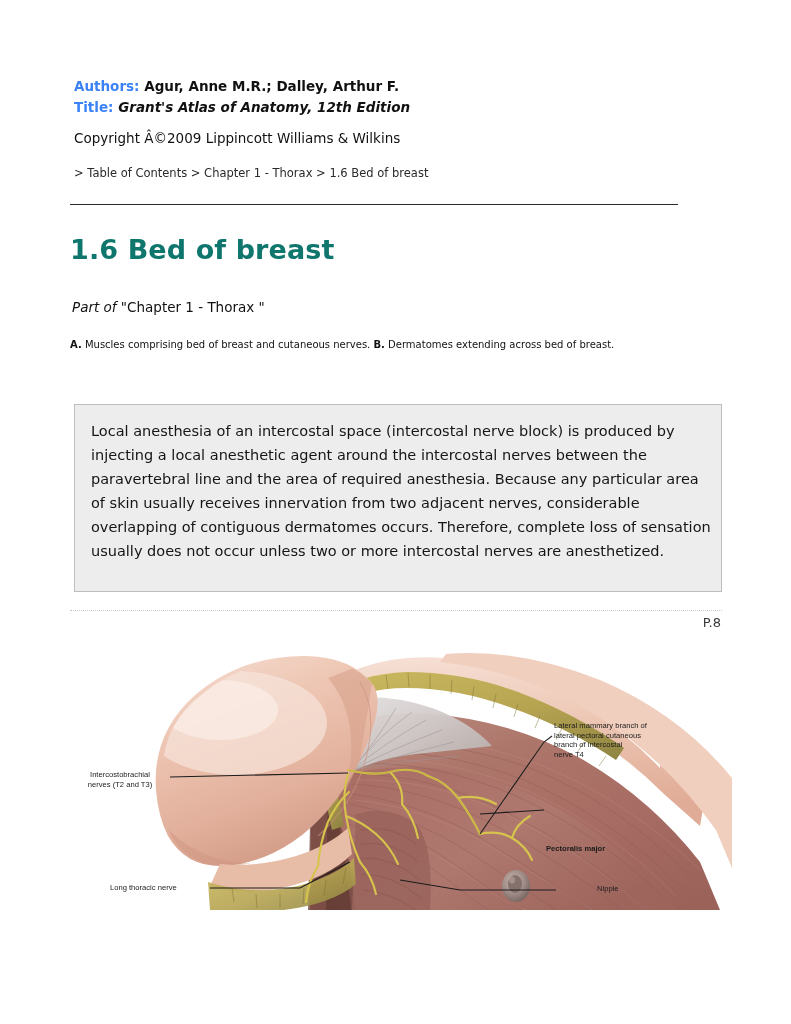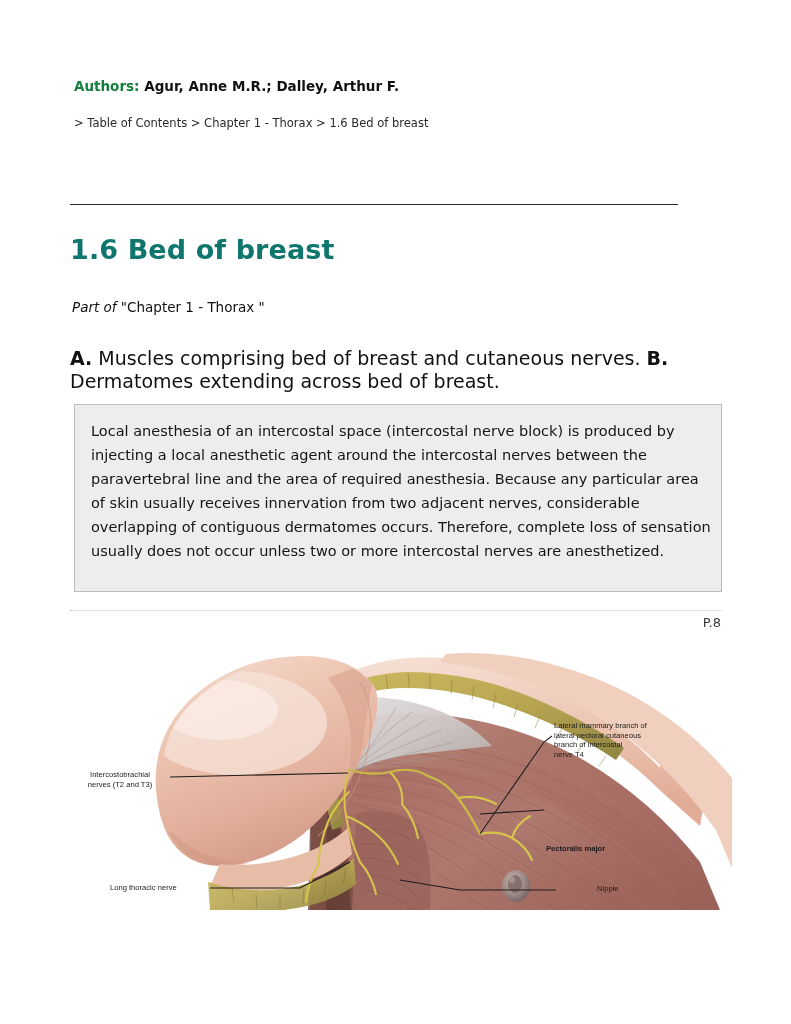--- a/index.html
+++ b/index.html
@@ -29,21 +29,21 @@
     top: 76px;
     width: 640px;
   }
   .meta-line {
     font-size: 13.5px;
     font-weight: bold;
     line-height: 21px;
     white-space: nowrap;
   }
   .meta-key {
-    color: #15803d;
+    color: #3b82f6;
   }
   .meta-val {
     color: #111111;
   }
   .meta-val.ital {
     font-style: italic;
   }
   .copyright {
     margin-top: 11px;
     font-size: 13.5px;
@@ -85,23 +85,23 @@
     color: #111111;
   }
   .partof .ital {
     font-style: italic;
   }
 
   
   .caption {
     position: absolute;
     left: 70px;
-    top: 347px;
+    top: 333px;
     width: 630px;
-    font-size: 19px;
+    font-size: 10px;
     line-height: 23px;
     color: #111111;
   }
   .caption b { font-weight: bold; }
 
   
   .callout {
     position: absolute;
     left: 74px;
     top: 404px;
@@ -167,20 +167,25 @@
 </head>
 <body>
 
 <div class="page">
 
   <div class="header">
     <div class="meta-line">
       <span class="meta-key">Authors:</span>
       <span class="meta-val">Agur, Anne M.R.; Dalley, Arthur F.</span>
     </div>
+    <div class="meta-line">
+      <span class="meta-key">Title:</span>
+      <span class="meta-val ital">Grant's Atlas of Anatomy, 12th Edition</span>
+    </div>
+    <div class="copyright">Copyright Â©2009 Lippincott Williams &amp; Wilkins</div>
     <div class="breadcrumb">&gt; Table of Contents &gt; Chapter 1 - Thorax &gt; 1.6 Bed of breast</div>
   </div>
 
   <div class="rule"></div>
 
   <h1 class="page-title">1.6 Bed of breast</h1>
 
   <div class="partof">
     <span class="ital">Part of</span>
     <span>"Chapter 1 - Thorax "</span>

